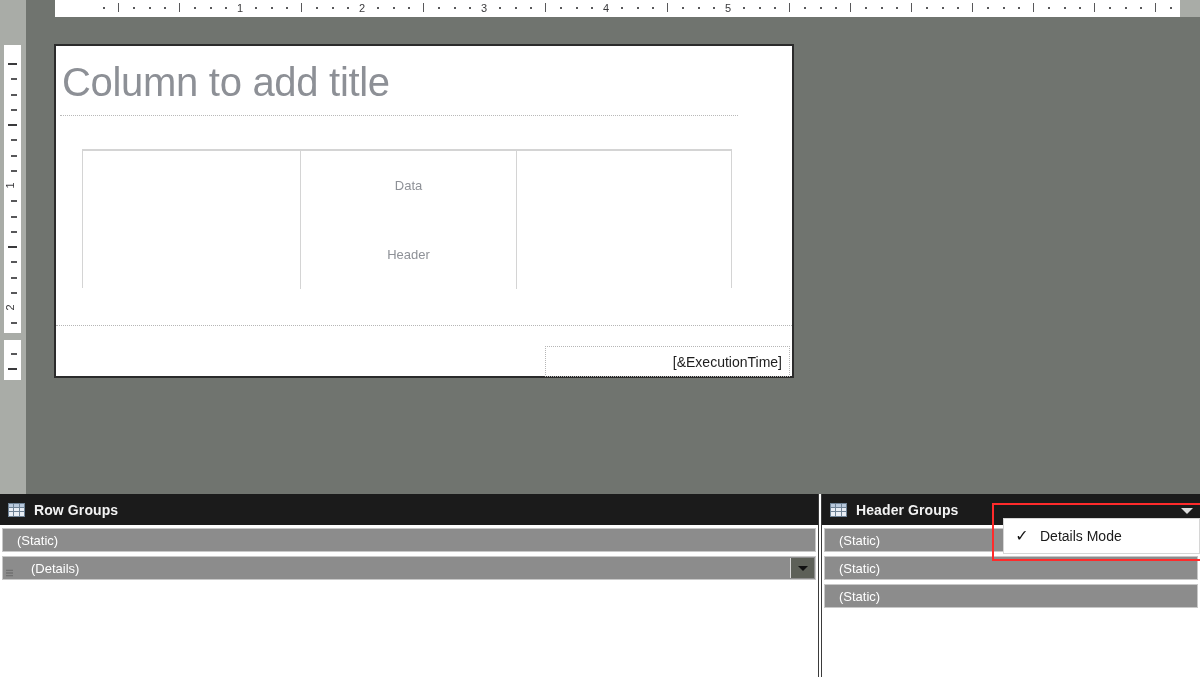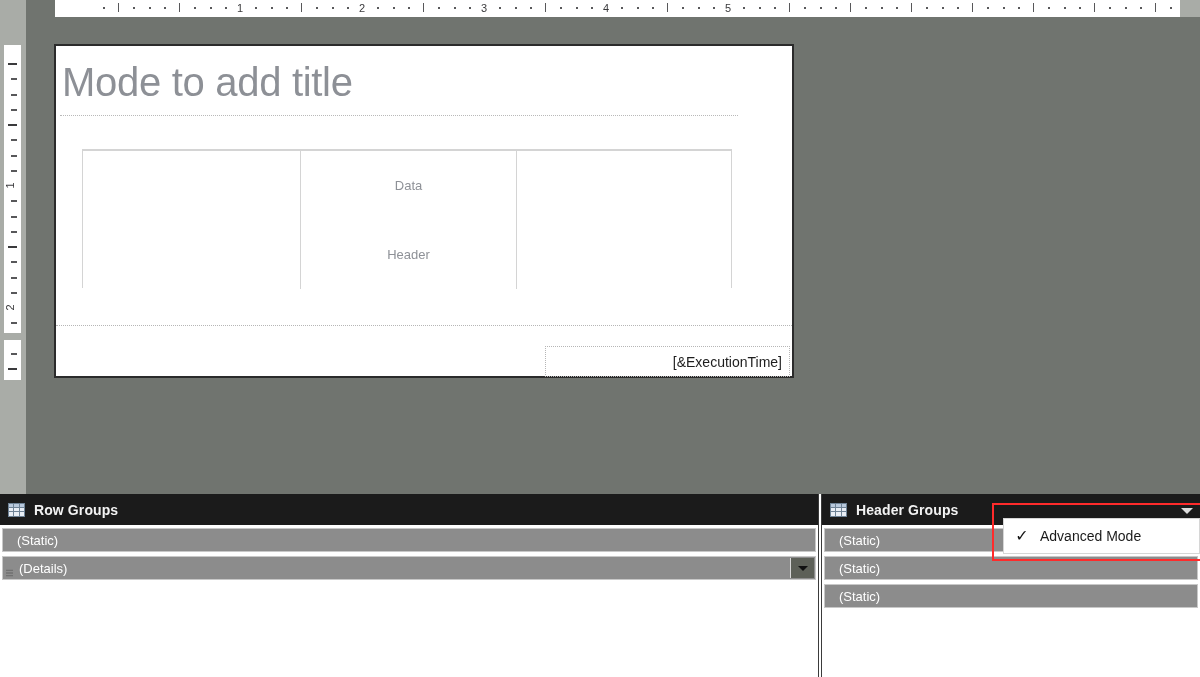--- a/index.html
+++ b/index.html
@@ -275,21 +275,21 @@
     background: #8c8c8c;
     border: 1px solid #c8c8c8;
     box-sizing: border-box;
     display: flex;
     align-items: center;
     color: #ffffff;
     font-size: 13px;
     padding-left: 14px;
     font-family: "Liberation Sans", sans-serif;
   }
-  .group-row.has-handle { padding-left: 16px; }
+  .group-row.has-handle { padding-left: 28px; }
   .grip-icon {
     position: absolute;
     left: 3px; top: 50%;
     transform: translateY(-50%);
     width: 7px; height: 7px;
     display: block;
   }
   .row-dropdown {
     position: absolute;
     right: 1px; top: 1px;
@@ -475,21 +475,21 @@
         <div class="rv-tick" style="top: 277.25px;"></div>
         <div class="rv-tick" style="top: 292.5px;"></div>
         <div class="rv-tick" style="top: 307.75px;"></div>
         <div class="rv-bar" style="top: 323px;"></div>
         <div class="ruler-v-gap" style="position: absolute; left: 0px; top: 288px; width: 17px; height: 7px; background: rgb(169, 172, 167);"></div>
       </div>
 
     <div class="report-page">
 
       <div class="title-placeholder">
-        <div class="title-text">Mode to add title</div>
+        <div class="title-text">Column to add title</div>
       </div>
 
       <div class="tablix">
         <div class="tx-row data-row">
           <div class="tx-cell tx-c1"></div>
           <div class="tx-cell tx-c2">Data</div>
           <div class="tx-cell tx-c3"></div>
         </div>
         <div class="tx-row header-row">
           <div class="tx-cell tx-c1"></div>
@@ -574,18 +574,18 @@
         </div>
     </div>
 
   </div>
 
   <div class="menu-anchor-bar"></div>
   <div class="menu-chevron"></div>
 
   <div class="advanced-menu">
     <div class="menu-check">✓</div>
-    <div class="menu-label">Advanced Mode</div>
+    <div class="menu-label">Details Mode</div>
   </div>
 
   <div class="highlight-box" style="border-color: rgb(255, 43, 43);"></div>
 
 </div>
 
 </body></html>

